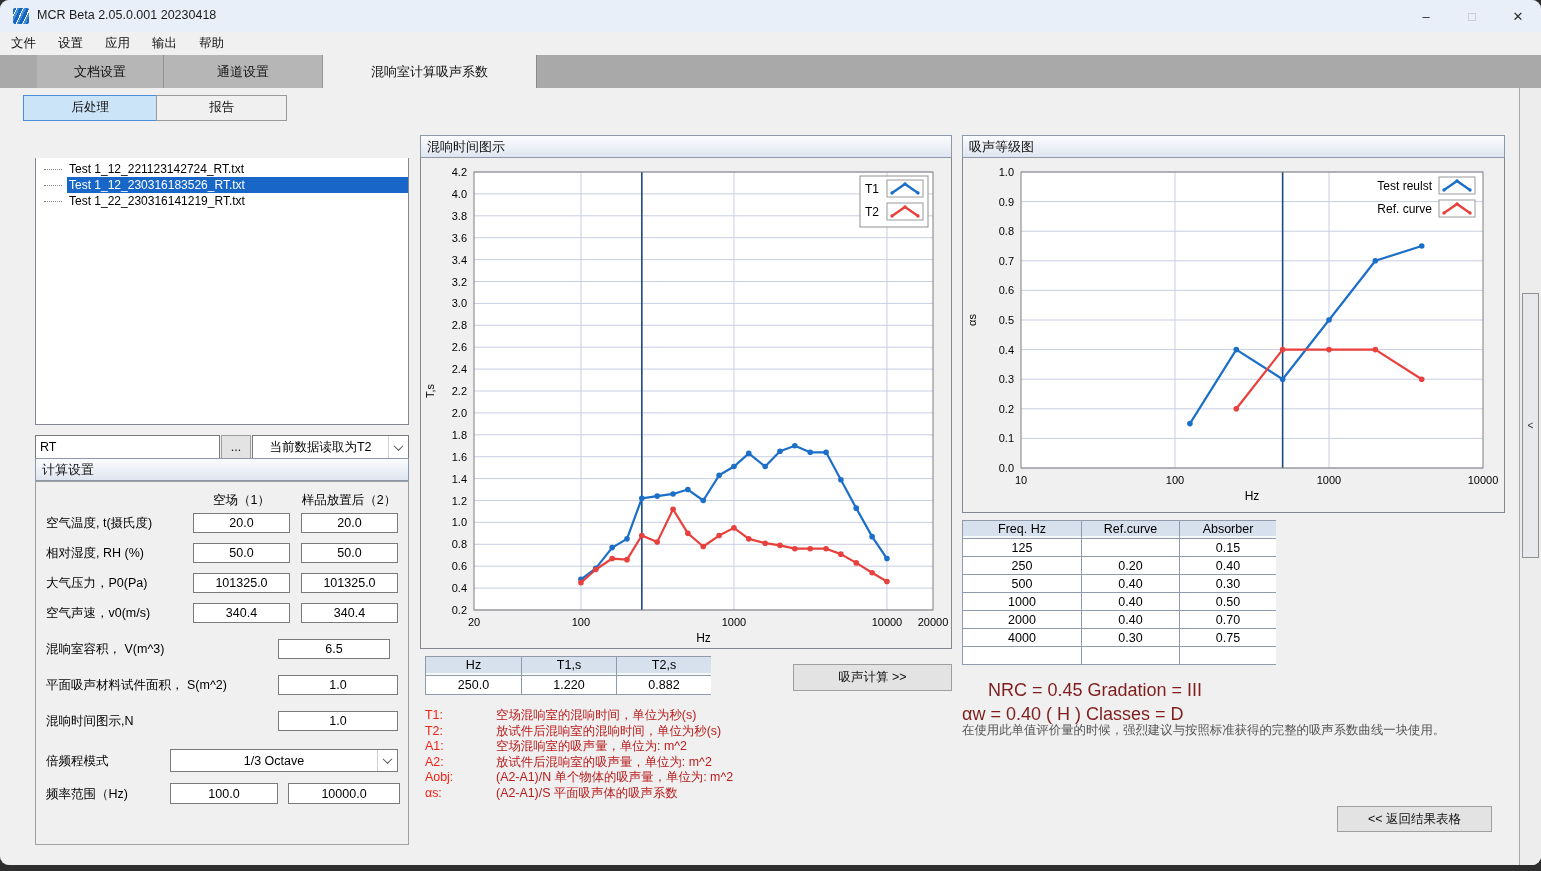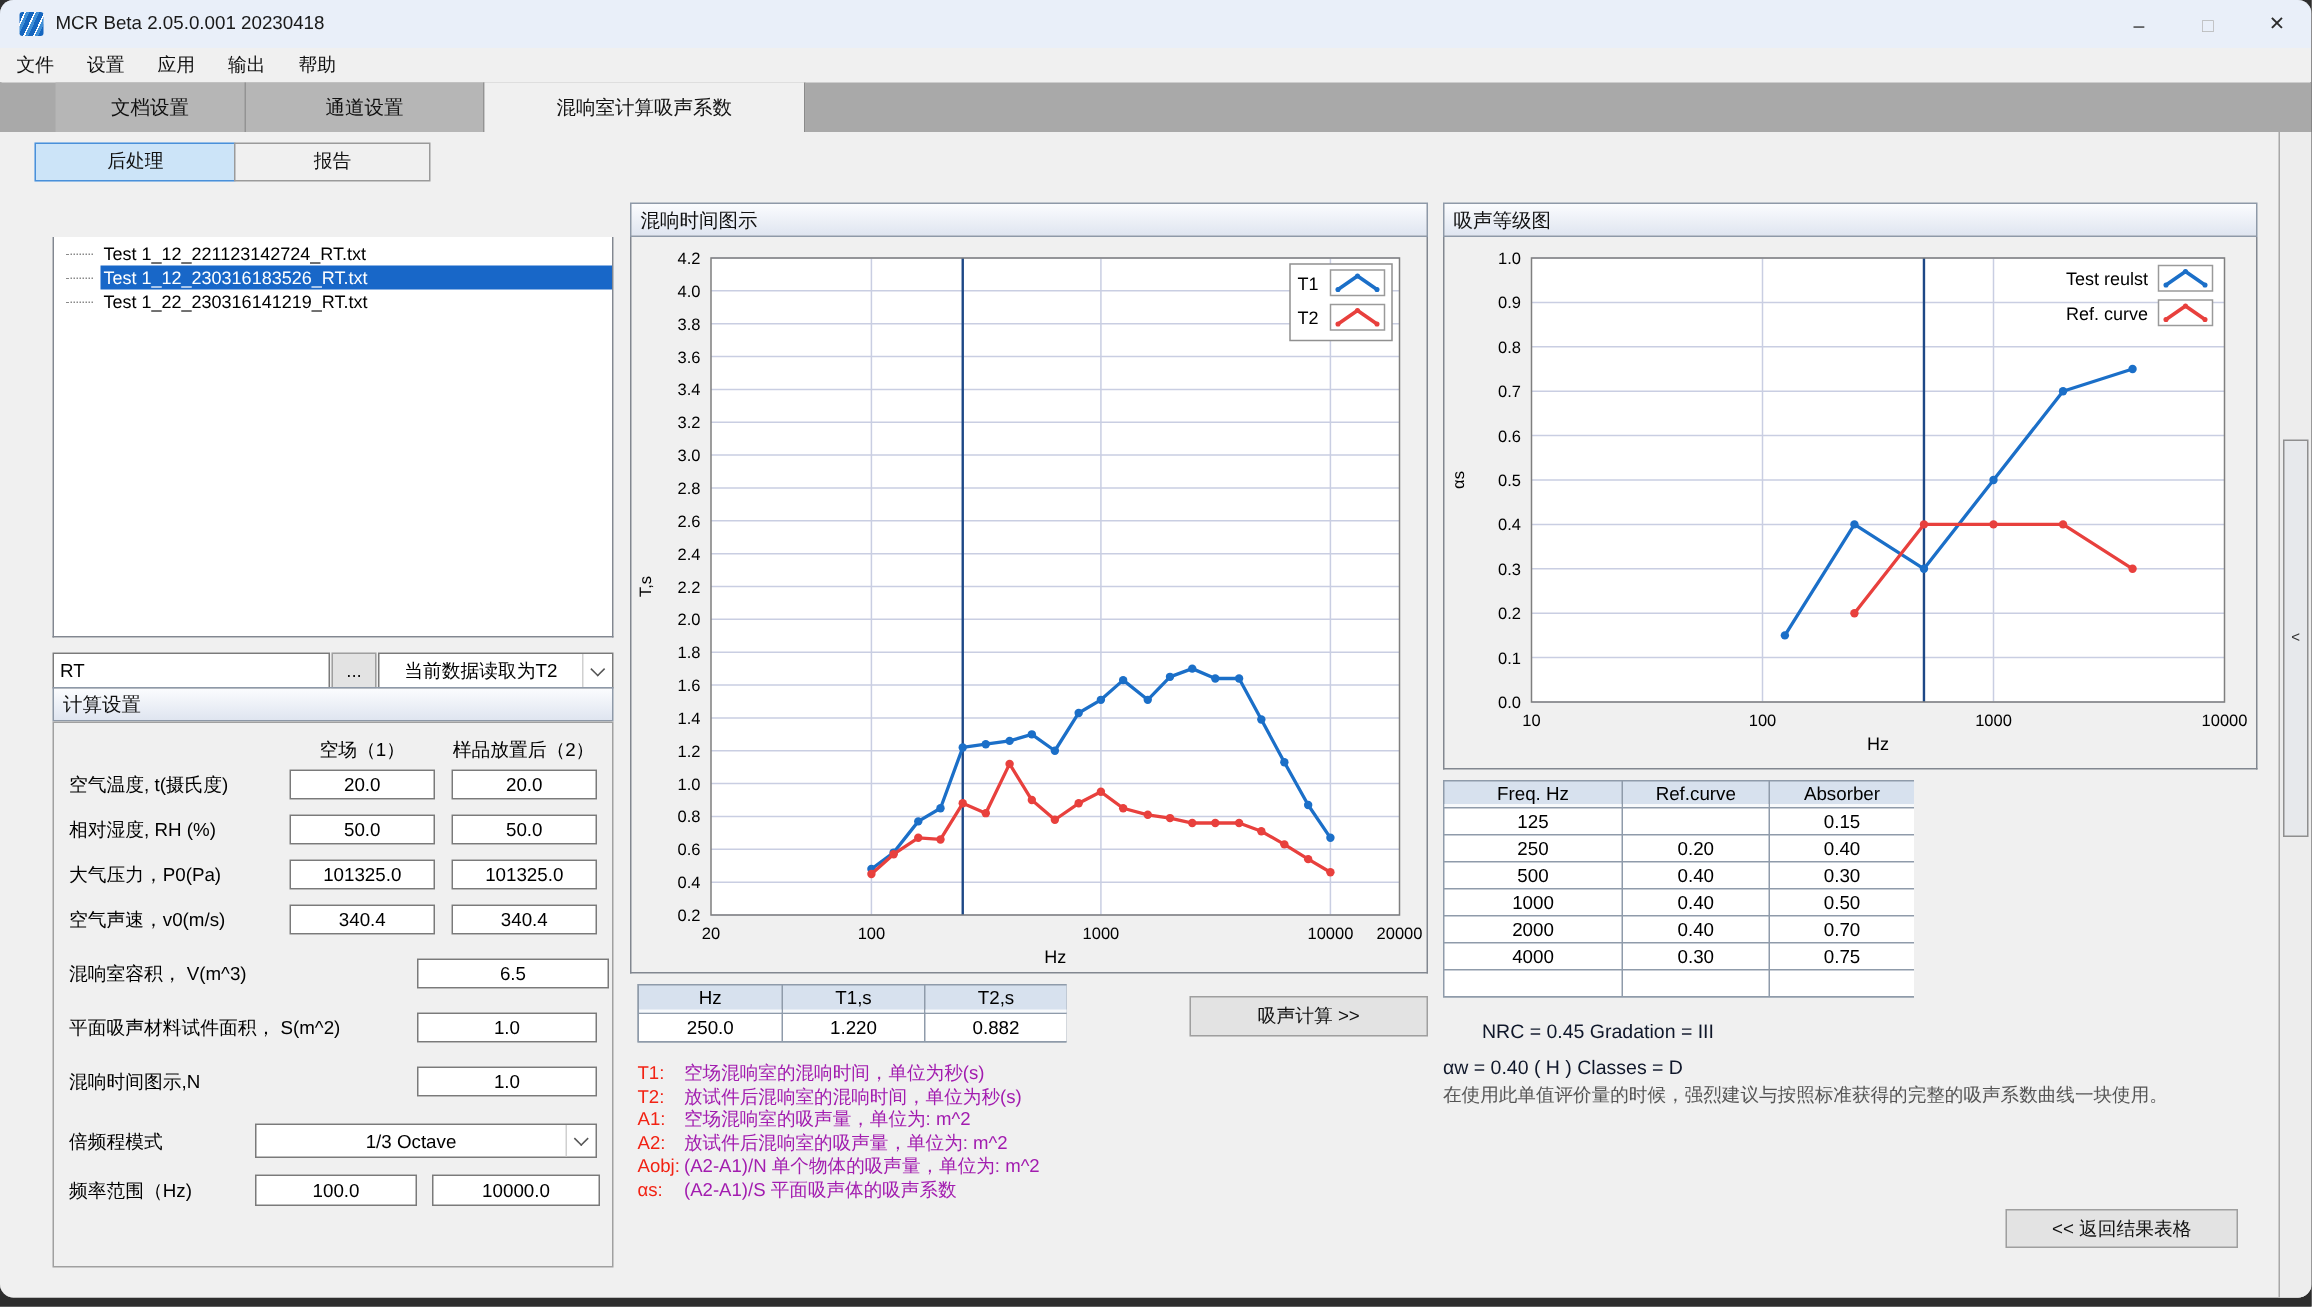--- a/index.html
+++ b/index.html
@@ -49,22 +49,22 @@
   
   .chartbox{background:#f0f0f0;border:1px solid #828790;border-top:none;}
   svg text{font-family:"Liberation Sans","DejaVu Sans",sans-serif;}
   
   .gtable{display:grid;background:#8f9baa;gap:1px;border:1px solid #8f9baa;}
   .gtable .th{background:#d7e1ee;font-size:12.5px;text-align:center;color:#000;display:flex;align-items:center;justify-content:center;border-bottom:2px solid #f7f9fb;}
   .gtable .td{background:#ffffff;font-size:12.5px;text-align:center;color:#000;display:flex;align-items:center;justify-content:center;}
   
   .note-line{font-size:12.4px;line-height:15.6px;white-space:nowrap;}
   .note-term{color:#f22213;display:inline-block;min-width:31px;}
-  .note-desc{color:#a21caf;}
-  .stat-line{font-size:13px;color:#0f172a;white-space:nowrap;}
+  .note-desc{color:#b91c1c;margin-left:40px;}
+  .stat-line{font-size:18px;color:#7f1d1d;white-space:nowrap;}
   .advice-line{font-size:12.4px;color:#555555;white-space:nowrap;}
   
   .split-strip{background:#ededed;border-left:1px solid #a8a8a8;}
   .split-handle{background:#e7e9ec;border:1px solid #8f8f8f;display:flex;align-items:center;justify-content:center;font-size:10px;color:#333;}
 </style>
 </head>
 <body>
 
 <div class="window">
 
@@ -134,21 +134,21 @@
           <div class="abs flabel" style="left: 10px; top: 61px;">相对湿度, RH (%)</div>
           <input class="abs tbox center" value="50.0" style="left: 157px; top: 61px; width: 97px; height: 20px;">
           <input class="abs tbox center" value="50.0" style="left: 265px; top: 61px; width: 97px; height: 20px;">
           <div class="abs flabel" style="left: 10px; top: 91px;">大气压力，P0(Pa)</div>
           <input class="abs tbox center" value="101325.0" style="left: 157px; top: 91px; width: 97px; height: 20px;">
           <input class="abs tbox center" value="101325.0" style="left: 265px; top: 91px; width: 97px; height: 20px;">
           <div class="abs flabel" style="left: 10px; top: 121px;">空气声速，v0(m/s)</div>
           <input class="abs tbox center" value="340.4" style="left: 157px; top: 121px; width: 97px; height: 20px;">
           <input class="abs tbox center" value="340.4" style="left: 265px; top: 121px; width: 97px; height: 20px;">
           <div class="abs flabel" style="left: 10px; top: 157px;">混响室容积， V(m^3)</div>
-          <input class="abs tbox center" value="6.5" style="left: 242px; top: 157px; width: 128px; height: 20px;">
+          <input class="abs tbox center" value="6.5" style="left: 242px; top: 157px; width: 112px; height: 20px;">
           <div class="abs flabel" style="left: 10px; top: 193px;">平面吸声材料试件面积， S(m^2)</div>
           <input class="abs tbox center" value="1.0" style="left: 242px; top: 193px; width: 120px; height: 20px;">
           <div class="abs flabel" style="left: 10px; top: 229px;">混响时间图示,N</div>
           <input class="abs tbox center" value="1.0" style="left: 242px; top: 229px; width: 120px; height: 20px;">
         </div>
       <div class="abs flabel" style="left:10px;top:269px;">倍频程模式</div>
       <div class="abs combo" style="left:134px;top:267px;width:228px;height:23px;">
         <span class="val">1/3 Octave</span>
         <span class="chev">
             <i></i>

